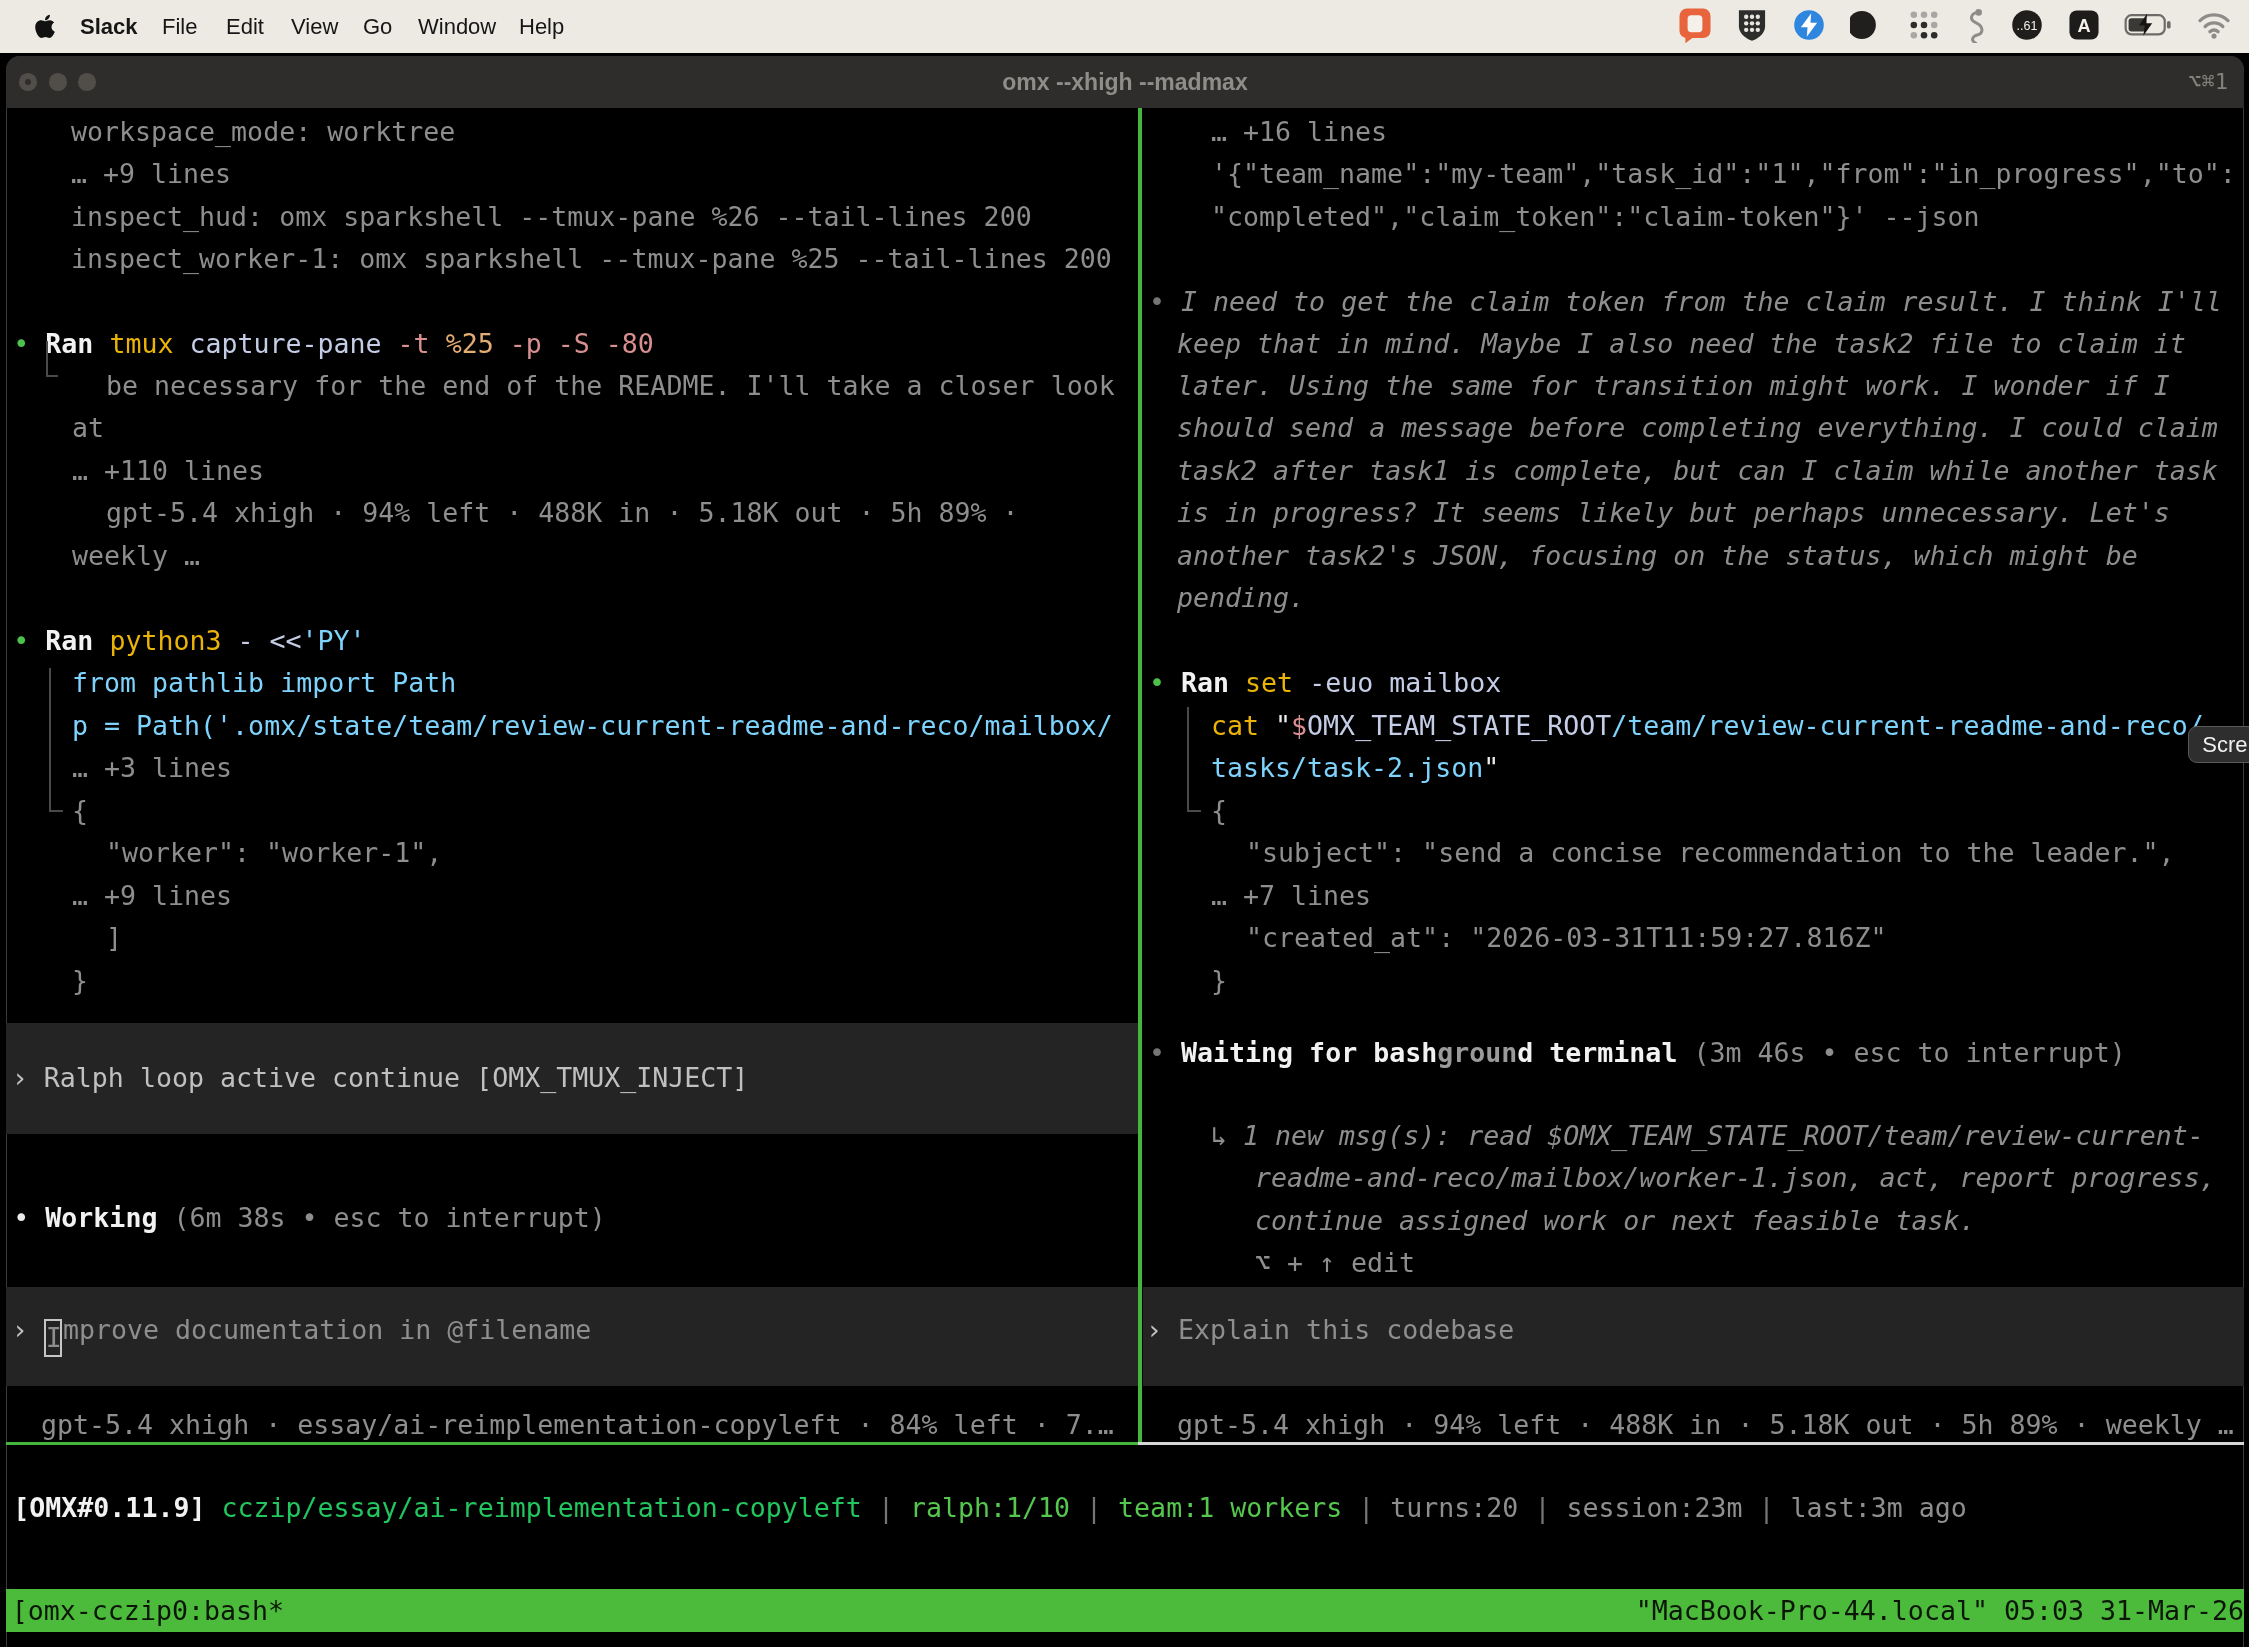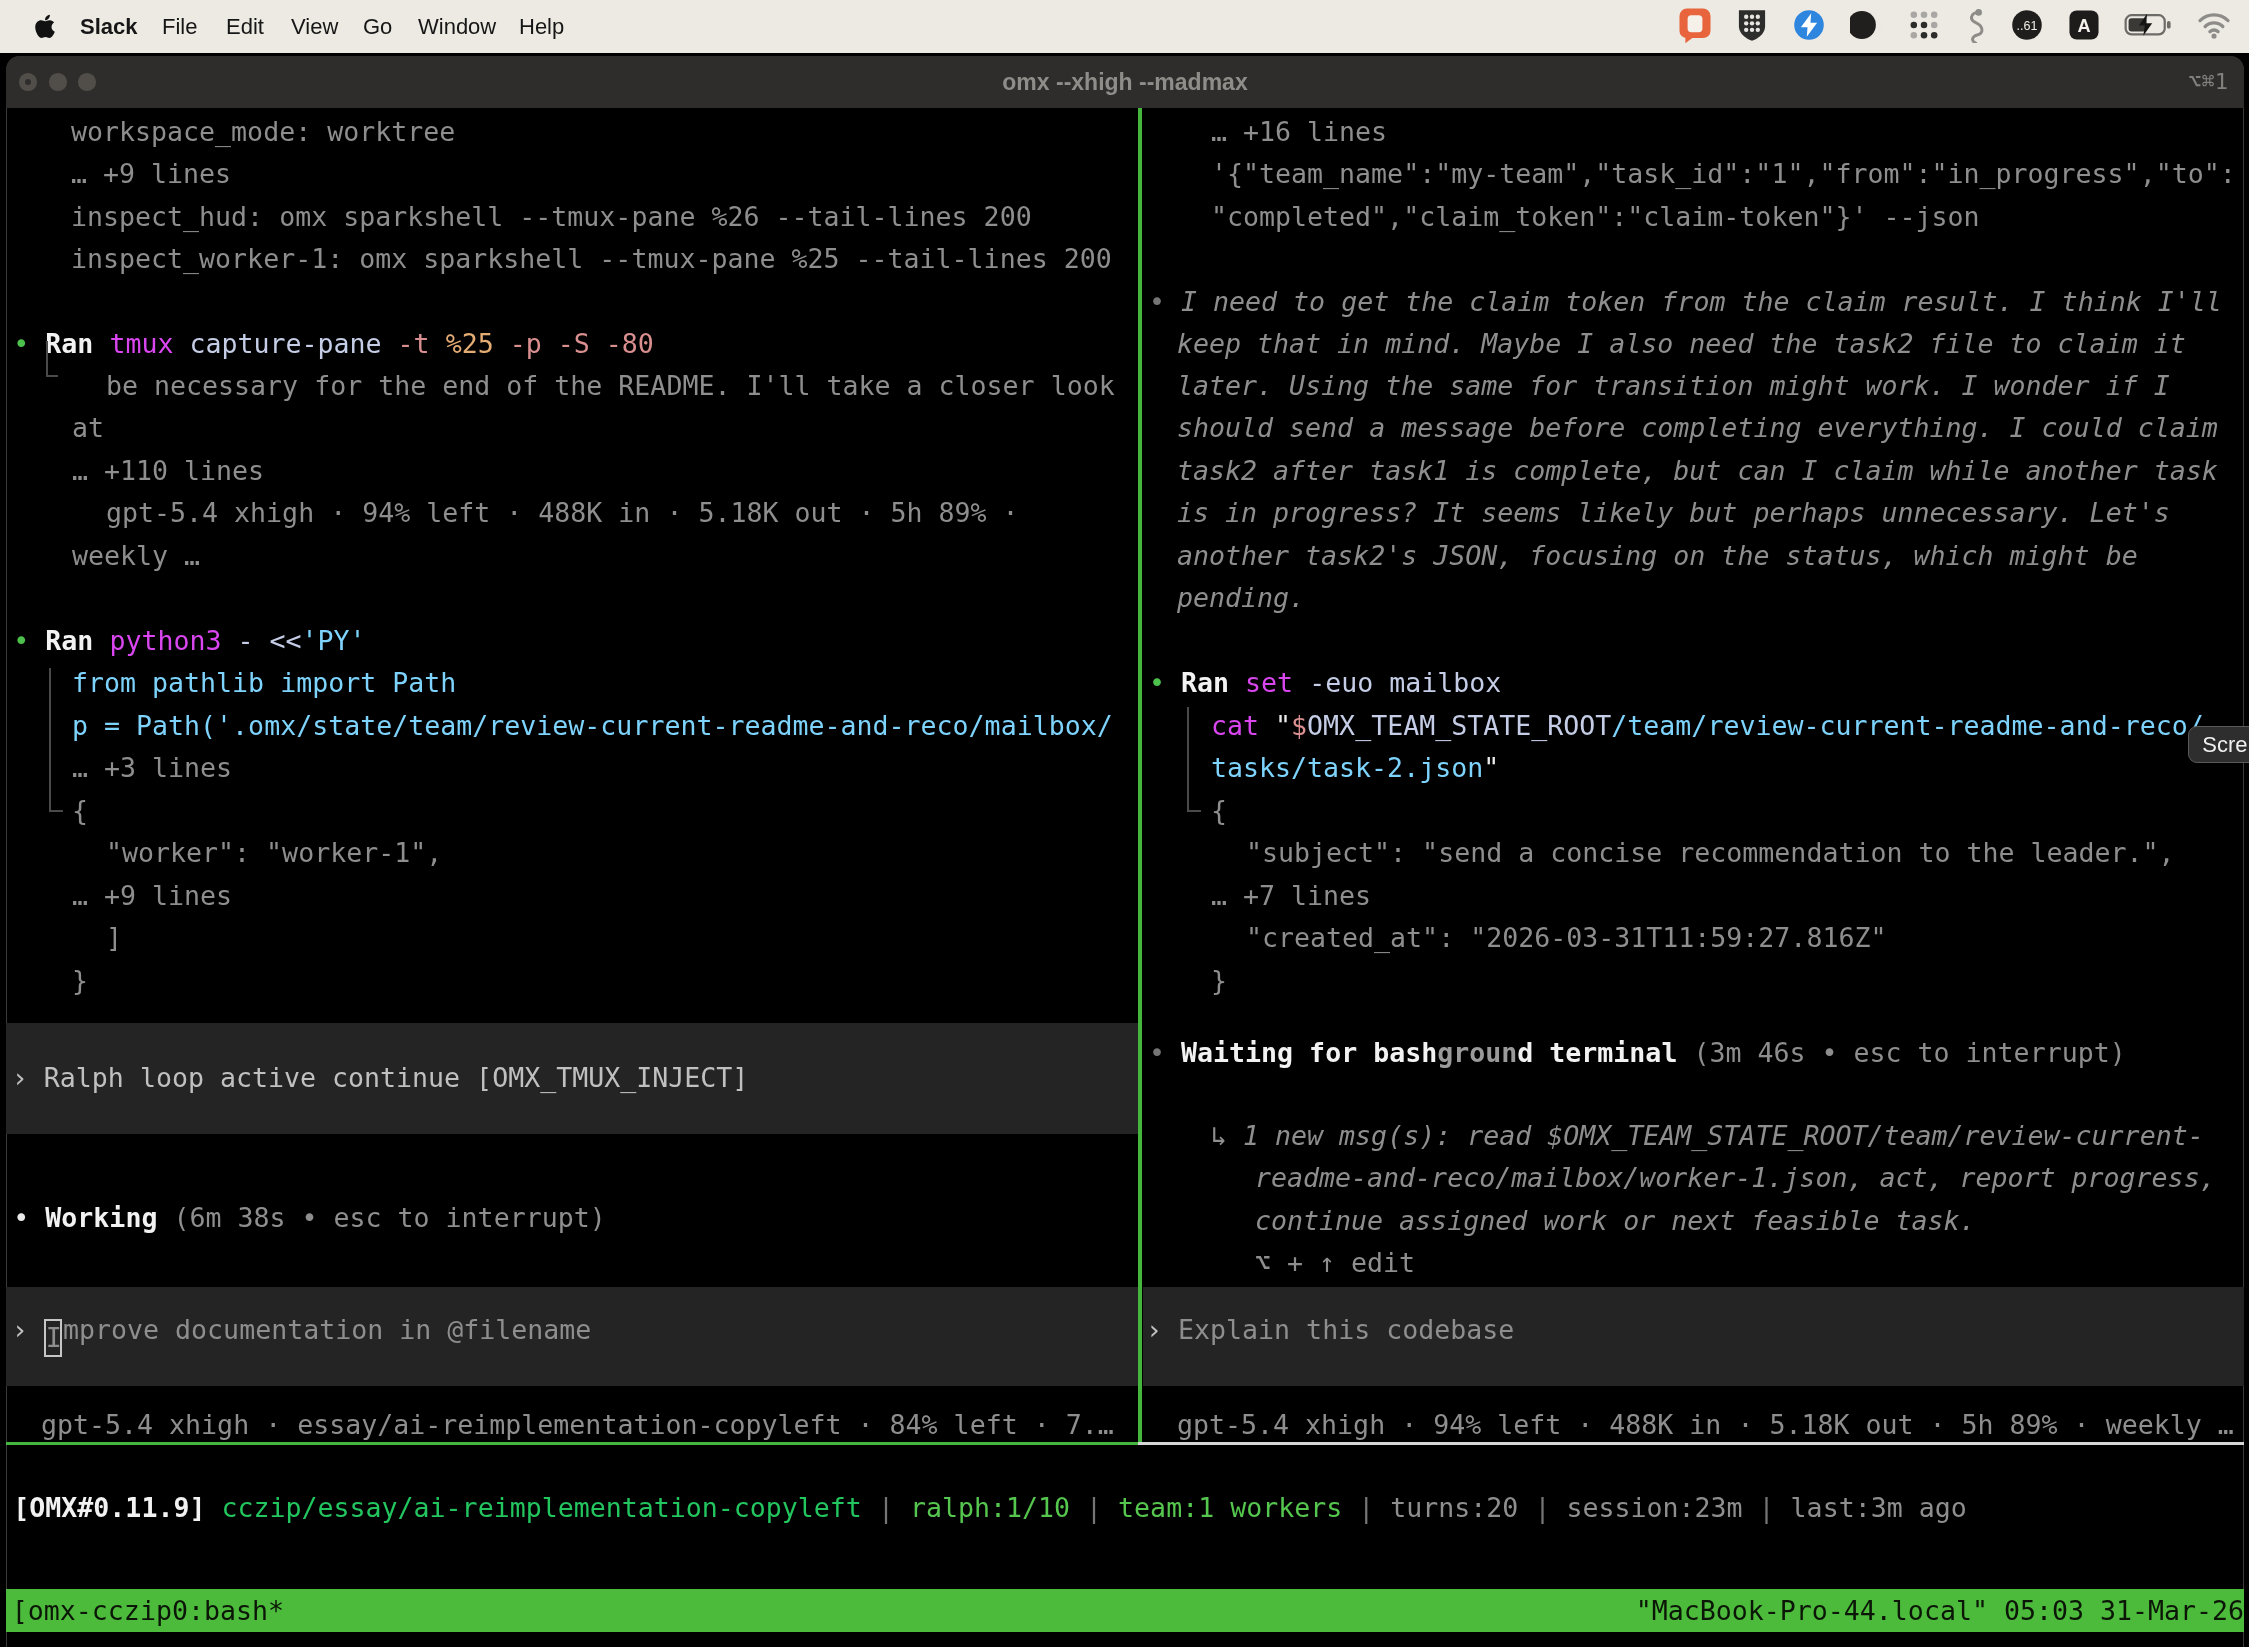--- a/index.html
+++ b/index.html
@@ -30,21 +30,21 @@
   .hgreen{position:absolute;background:#44b63e}
   .hgray{position:absolute;background:#d6d6d6}
   .tmuxbar{position:absolute;left:5.9px;top:1589px;width:2238px;height:43px;background:#4cbb3c}
   .tmuxtxt{position:absolute;top:1589px;height:43px;line-height:43px;font-size:26.6px;color:#0b1607;white-space:pre}
   .tooltip{position:absolute;background:#2e2e2e;border:1.5px solid #5a5a5a;border-radius:8.9px;
            color:#f0f0f0;font-family:"Liberation Sans",sans-serif;font-size:22px;line-height:35px;
            padding:0 0 0 13.3px;white-space:pre}
   
   .gray{color:#8e8e8e}.dim{color:#757575}.lt{color:#c0c0c0}.white{color:#eaeaea}
   .bw{color:#f2f2f2;font-weight:700}.bg{color:#9a9a9a;font-weight:700}
-  .blue{color:#d946ef}.lav{color:#c5cde6}.salmon{color:#d98f8f}.orange{color:#e3ac74}
+  .blue{color:#eab308}.lav{color:#c5cde6}.salmon{color:#d98f8f}.orange{color:#e3ac74}
   .code{color:#7dd3fc}.bullet{color:#4cc24c}.cyan{color:#22c55e}.sgreen{color:#55c64e}
   .it{font-style:italic}
   .cursor{display:inline-block;width:18.5px;height:38px;border:2.2px solid #c6c6c6;box-sizing:border-box;
           line-height:34px;text-align:center;vertical-align:-8px;margin-right:0.7px}
 </style>
 </head>
 <body>
 
 <div class="menubar">
   <span class="appleico" style="left:34px">

